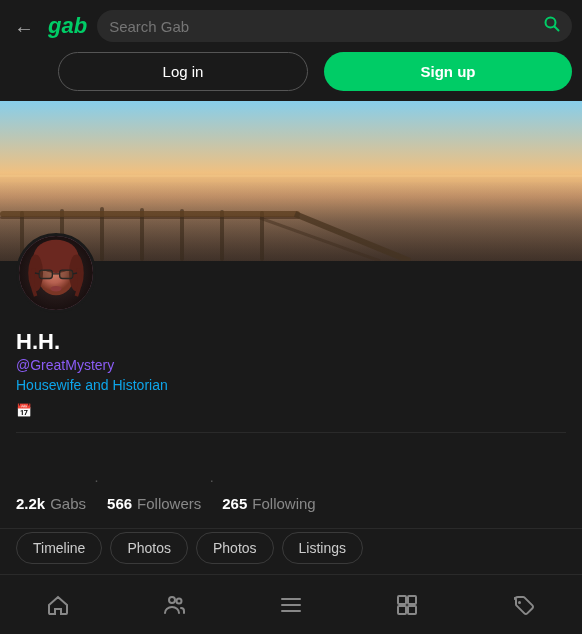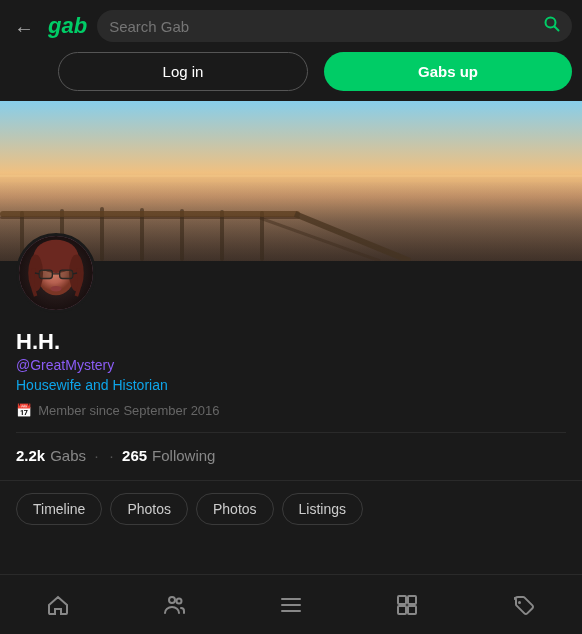--- a/index.html
+++ b/index.html
@@ -174,41 +174,42 @@
       align-items: center;
       gap: 6px;
       margin-top: 14px;
       padding-top: 14px;
       border-top: 1px solid #2a2a2a;
     }
     .stat-item {
       display: flex;
       align-items: center;
       gap: 5px;
+      margin-top: 48px;
     }
     .stat-num {
       color: #fff;
       font-weight: 700;
       font-size: 15px;
     }
     .stat-label {
       color: #888;
       font-size: 15px;
     }
     .stat-dot {
       color: #555;
       font-size: 15px;
       margin: 0 2px;
     }
 
     
     .tabs-row {
       display: flex;
       gap: 8px;
-      padding: 12px 16px;
+      padding: 3px 16px;
       background: #1a1a1a;
       border-top: 1px solid #2a2a2a;
       overflow-x: auto;
     }
     .tab-item {
       padding: 7px 16px;
       border-radius: 20px;
       border: 1px solid #3a3a3a;
       color: #ccc;
       font-size: 14px;
@@ -253,21 +254,21 @@
       <svg width="16" height="16" viewBox="0 0 16 16" fill="none" xmlns="http://www.w3.org/2000/svg">
         <circle cx="6.5" cy="6.5" r="5" stroke="#00cc66" stroke-width="2"></circle>
         <line x1="10.5" y1="10.5" x2="14.5" y2="14.5" stroke="#00cc66" stroke-width="2" stroke-linecap="round"></line>
       </svg>
     </span>
   </div>
 </div>
 
 <div class="auth-row">
   <button class="btn-login">Log in</button>
-  <button class="btn-signup">Gabs up</button>
+  <button class="btn-signup">Sign up</button>
 </div>
 
 <div class="cover-photo">
 
   <svg width="582" height="160" viewBox="0 0 582 160" xmlns="http://www.w3.org/2000/svg" style="position:absolute;top:0;left:0;">
 
     <defs>
       <linearGradient id="sky" x1="0" y1="0" x2="0" y2="1">
         <stop offset="0%" stop-color="#87CEEB"></stop>
         <stop offset="45%" stop-color="#f0c080"></stop>
@@ -339,29 +340,32 @@
       </svg>
     </div>
   </div>
 
   <div class="display-name">H.H.</div>
   <div class="username">@GreatMystery</div>
   <div class="bio">Housewife and Historian</div>
 
   <div class="member-since">
     <span class="cal-icon">📅</span>
-    <span>Member since September 2016</span>
   </div>
 
   <div class="stats-row">
     <div class="stat-item">
       <span class="stat-num">2.2k</span>
       <span class="stat-label">Gabs</span>
     </div>
     <span class="stat-dot">·</span>
+    <div class="stat-item">
+      <span class="stat-num">566</span>
+      <span class="stat-label">Followers</span>
+    </div>
     <span class="stat-dot">·</span>
     <div class="stat-item">
       <span class="stat-num">265</span>
       <span class="stat-label">Following</span>
     </div>
   </div>
 </div>
 
 <div class="tabs-row">
   <button class="tab-item">Timeline</button>

